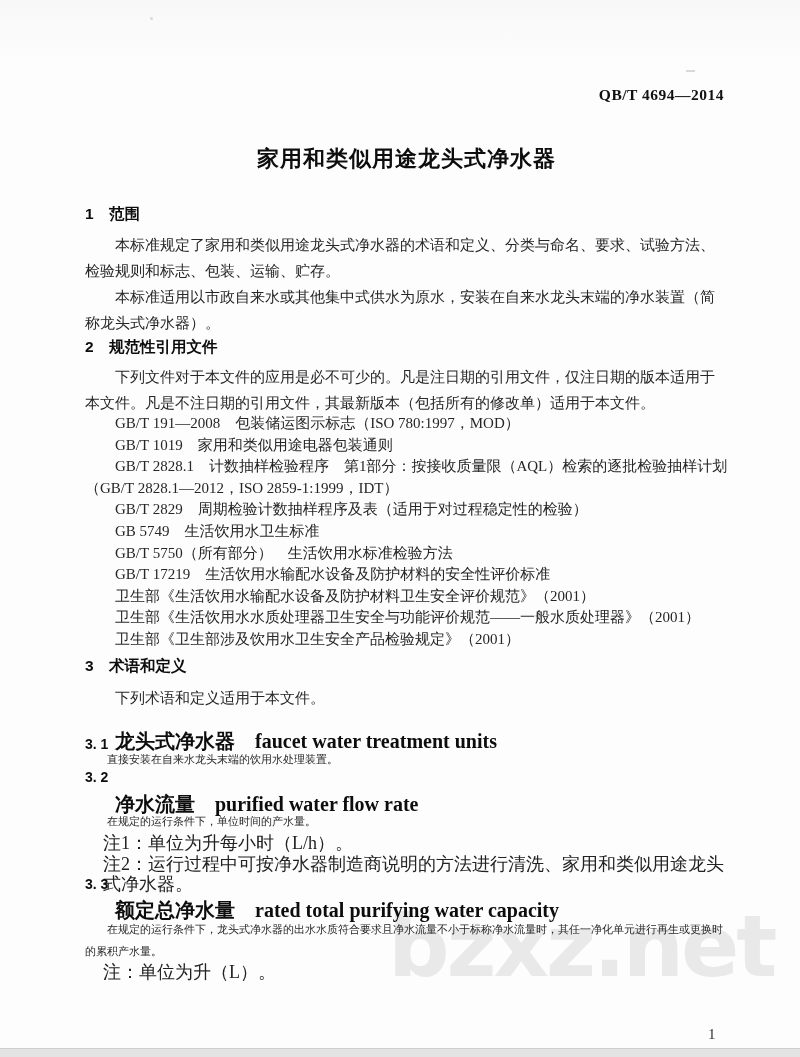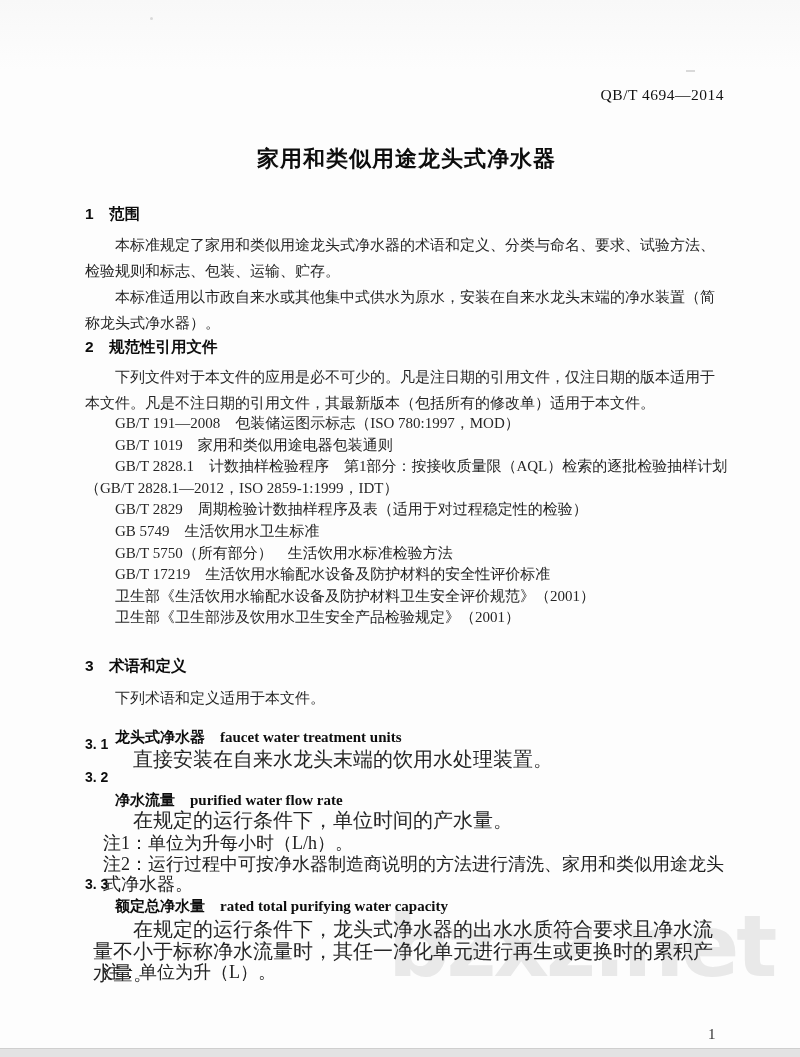--- a/index.html
+++ b/index.html
@@ -29,21 +29,21 @@
     position: absolute;
     left: 85px;
     right: 72px;
     top: 0;
     bottom: 0;
     z-index: 1;
   }
   .content > * { position: absolute; margin: 0; left: 0; right: 0; }
   .docnum {
     top: 86px; left: auto; right: 4px;
-    font-weight: normal;
+    font-weight: bold;
     font-size: 15.5px;
     letter-spacing: 0.5px;
     color: #111;
     text-align: center;
   }
   .doc-title {
     top: 144px;
     text-align: center;
     font-family: "Liberation Sans", "DejaVu Sans", sans-serif;
     font-weight: bold;
@@ -73,25 +73,25 @@
     text-indent: 2em;
   }
   .tnum {
     font-family: "Liberation Sans", "DejaVu Sans", sans-serif;
     font-weight: bold;
     font-size: 14px;
     color: #0d0d0d;
   }
   .tname {
     font-weight: bold;
-    font-size: 15px;
+    font-size: 20px;
     color: #0d0d0d;
     padding-left: 30px;
   }
-  .tdef { font-size: 20px; line-height: 22px; text-indent: 2em; margin-left: 8px; }
+  .tdef { font-size: 11px; line-height: 22px; text-indent: 2em; }
   .note { font-size: 18px; line-height: 20px; padding-left: 18px; color: #222; }
   #t1n { top: 736px; } #t1t { top: 728px; } #t1d { top: 748px; }
   #t2n { top: 769px; } #t2t { top: 791px; } #t2d { top: 811px; font-family: Liberation Mono, monospace; }
   #t2note1 { top: 833px; } #t2note2 { top: 854px; }
   #t3n { top: 876px; } #t3t { top: 897px; } #t3d { top: 918px; }
   #t3note { top: 962px; }
   .pagenum {
     position: absolute;
     left: 708px;
     top: 1026px;
@@ -135,20 +135,21 @@
 
     <div id="refs">
       <p class="ref">GB/T 191—2008　包装储运图示标志（ISO 780:1997，MOD）</p>
       <p class="ref">GB/T 1019　家用和类似用途电器包装通则</p>
       <p class="ref">GB/T 2828.1　计数抽样检验程序　第1部分：按接收质量限（AQL）检索的逐批检验抽样计划（GB/T 2828.1—2012，ISO 2859-1:1999，IDT）</p>
       <p class="ref">GB/T 2829　周期检验计数抽样程序及表（适用于对过程稳定性的检验）</p>
       <p class="ref">GB 5749　生活饮用水卫生标准</p>
       <p class="ref">GB/T 5750（所有部分）　生活饮用水标准检验方法</p>
       <p class="ref">GB/T 17219　生活饮用水输配水设备及防护材料的安全性评价标准</p>
       <p class="ref">卫生部《生活饮用水输配水设备及防护材料卫生安全评价规范》（2001）</p>
+      <p class="ref">卫生部《生活饮用水水质处理器卫生安全与功能评价规范——一般水质处理器》（2001）</p>
       <p class="ref">卫生部《卫生部涉及饮用水卫生安全产品检验规定》（2001）</p>
     </div>
 
     <div id="h3" class="sec">3　术语和定义</div>
     <p id="p4" class="body">下列术语和定义适用于本文件。</p>
 
     <div id="t1n" class="tnum">3. 1</div>
     <div id="t1t" class="tname">龙头式净水器　faucet water treatment units</div>
     <p id="t1d" class="tdef">直接安装在自来水龙头末端的饮用水处理装置。</p>
 

